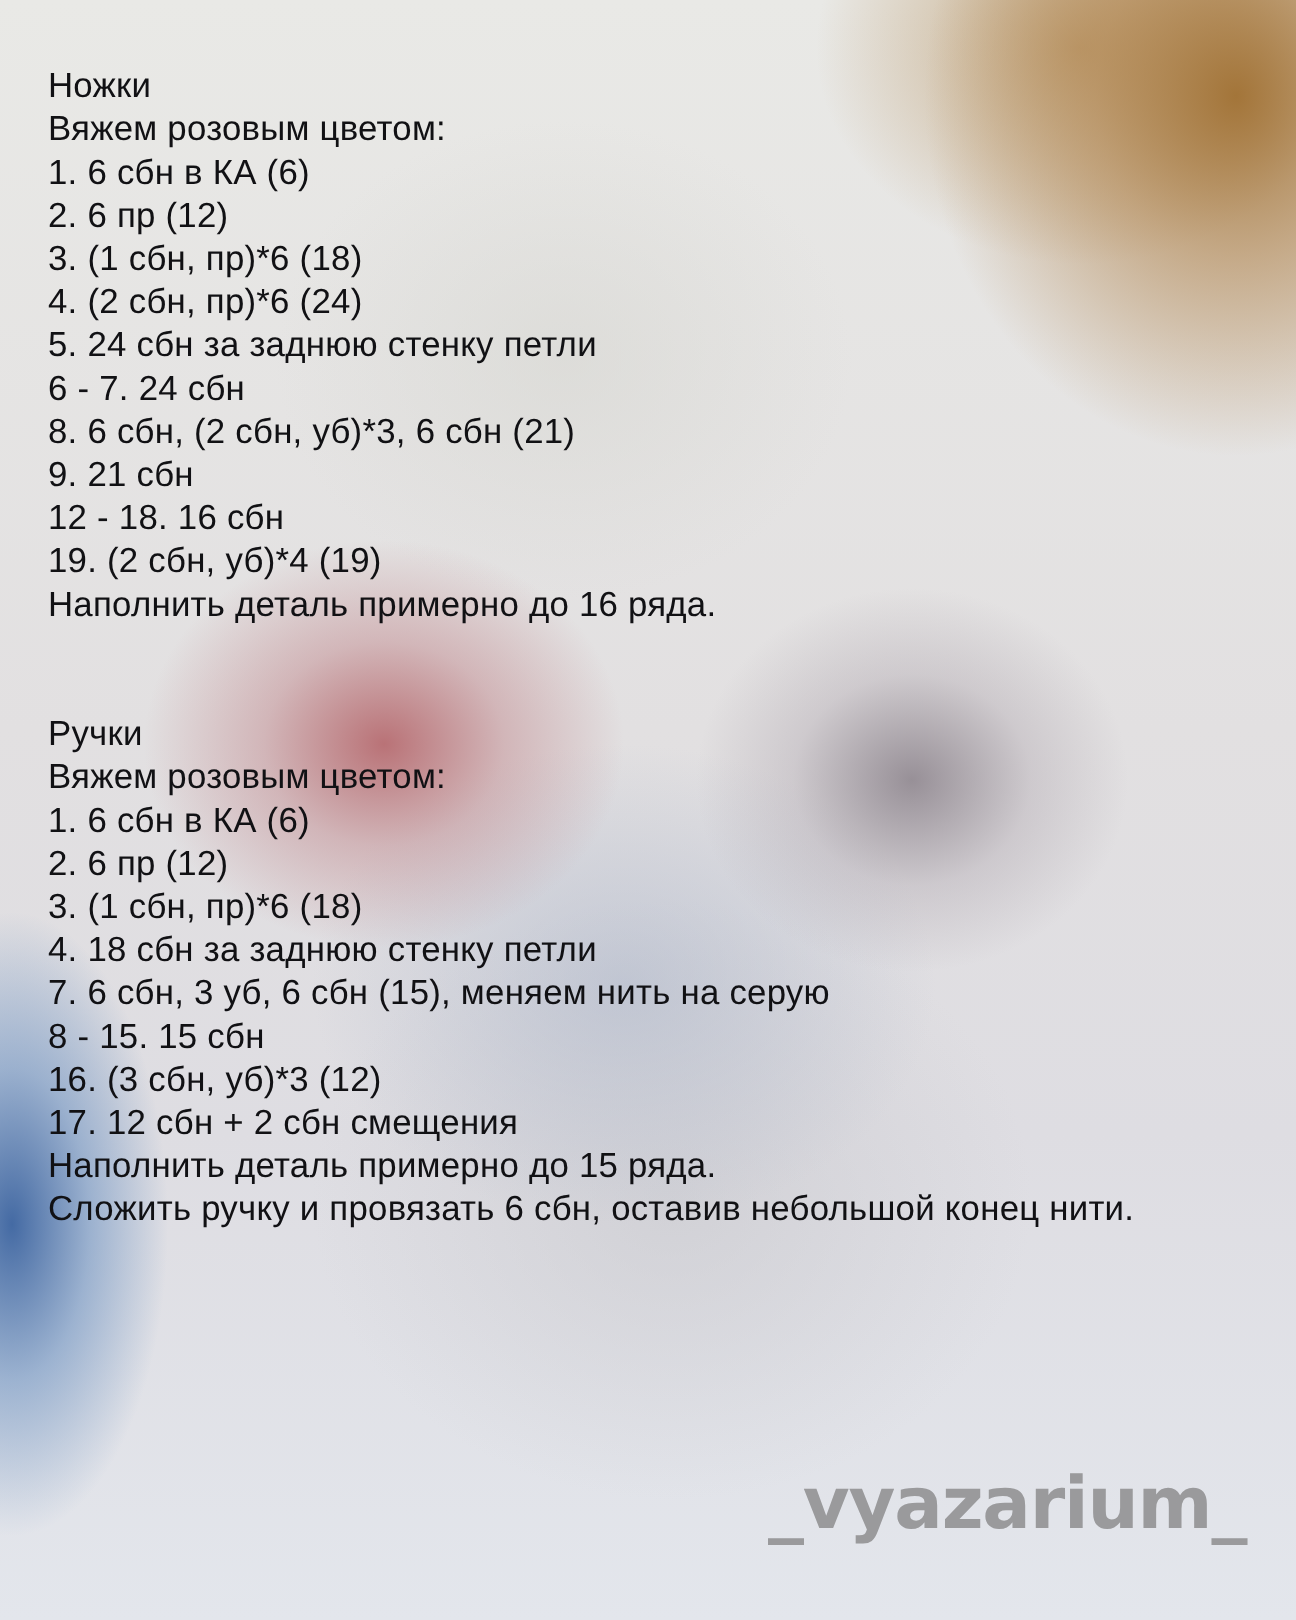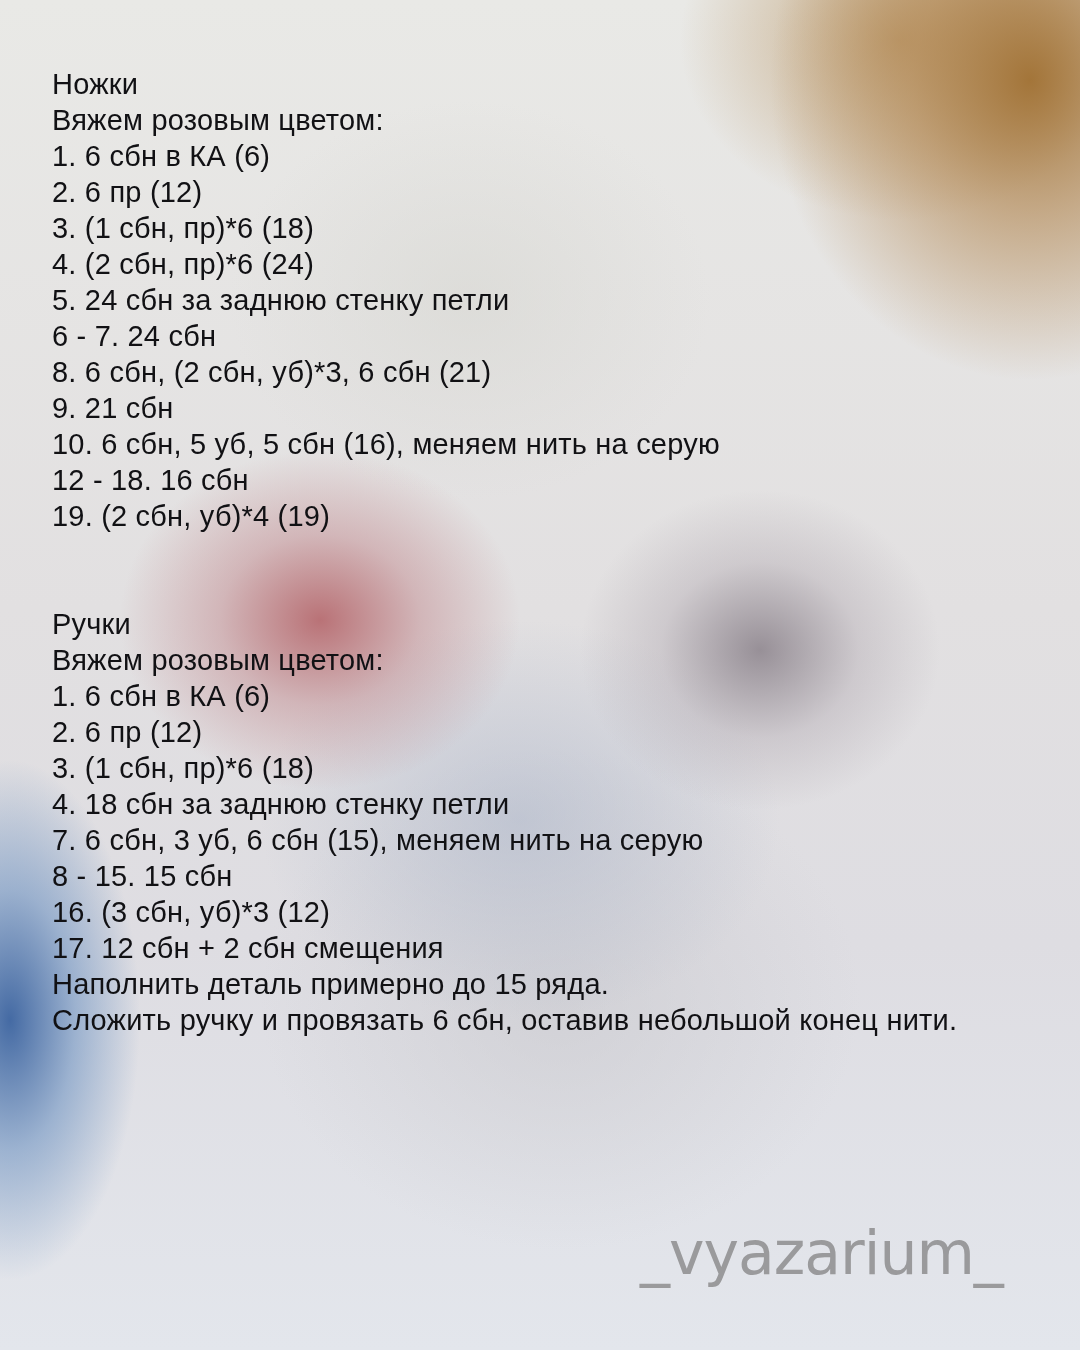--- a/index.html
+++ b/index.html
@@ -32,35 +32,35 @@
       position: absolute;
       left: 40px;
       top: 54px;
       right: 20px;
       color: #111114;
       font-size: 29px;
       line-height: 36px;
       letter-spacing: 0.2px;
     }
     .section {
-      margin: 12px;
+      margin: 0;
     }
     .section + .section {
       margin-top: 72px;
     }
     .line {
       display: block;
       white-space: nowrap;
     }
     .watermark {
       position: absolute;
       left: 640px;
       top: 1218px;
       font-family: "DejaVu Sans", sans-serif;
-      font-weight: 400;
+      font-weight: 700;
       font-size: 60px;
       letter-spacing: -1px;
       color: #9a9a9c;
       line-height: 70px;
     }
   </style>
 </head>
 <body>
 
 <div class="bg"></div>
@@ -71,23 +71,23 @@
     <span class="line">Ножки</span>
     <span class="line">Вяжем розовым цветом:</span>
     <span class="line">1. 6 сбн в КА (6)</span>
     <span class="line">2. 6 пр (12)</span>
     <span class="line">3. (1 сбн, пр)*6 (18)</span>
     <span class="line">4. (2 сбн, пр)*6 (24)</span>
     <span class="line">5. 24 сбн за заднюю стенку петли</span>
     <span class="line">6 - 7. 24 сбн</span>
     <span class="line">8. 6 сбн, (2 сбн, уб)*3, 6 сбн (21)</span>
     <span class="line">9. 21 сбн</span>
-    <span class="line">10. 6 сбн, 5 уб, 5 сбн (16), меняем нить на серую</span>
     <span class="line">12 - 18. 16 сбн</span>
     <span class="line">19. (2 сбн, уб)*4 (19)</span>
+    <span class="line">Наполнить деталь примерно до 16 ряда.</span>
   </div>
 
   <div class="section">
     <span class="line">Ручки</span>
     <span class="line">Вяжем розовым цветом:</span>
     <span class="line">1. 6 сбн в КА (6)</span>
     <span class="line">2. 6 пр (12)</span>
     <span class="line">3. (1 сбн, пр)*6 (18)</span>
     <span class="line">4. 18 сбн за заднюю стенку петли</span>
     <span class="line">7. 6 сбн, 3 уб, 6 сбн (15), меняем нить на серую</span>

